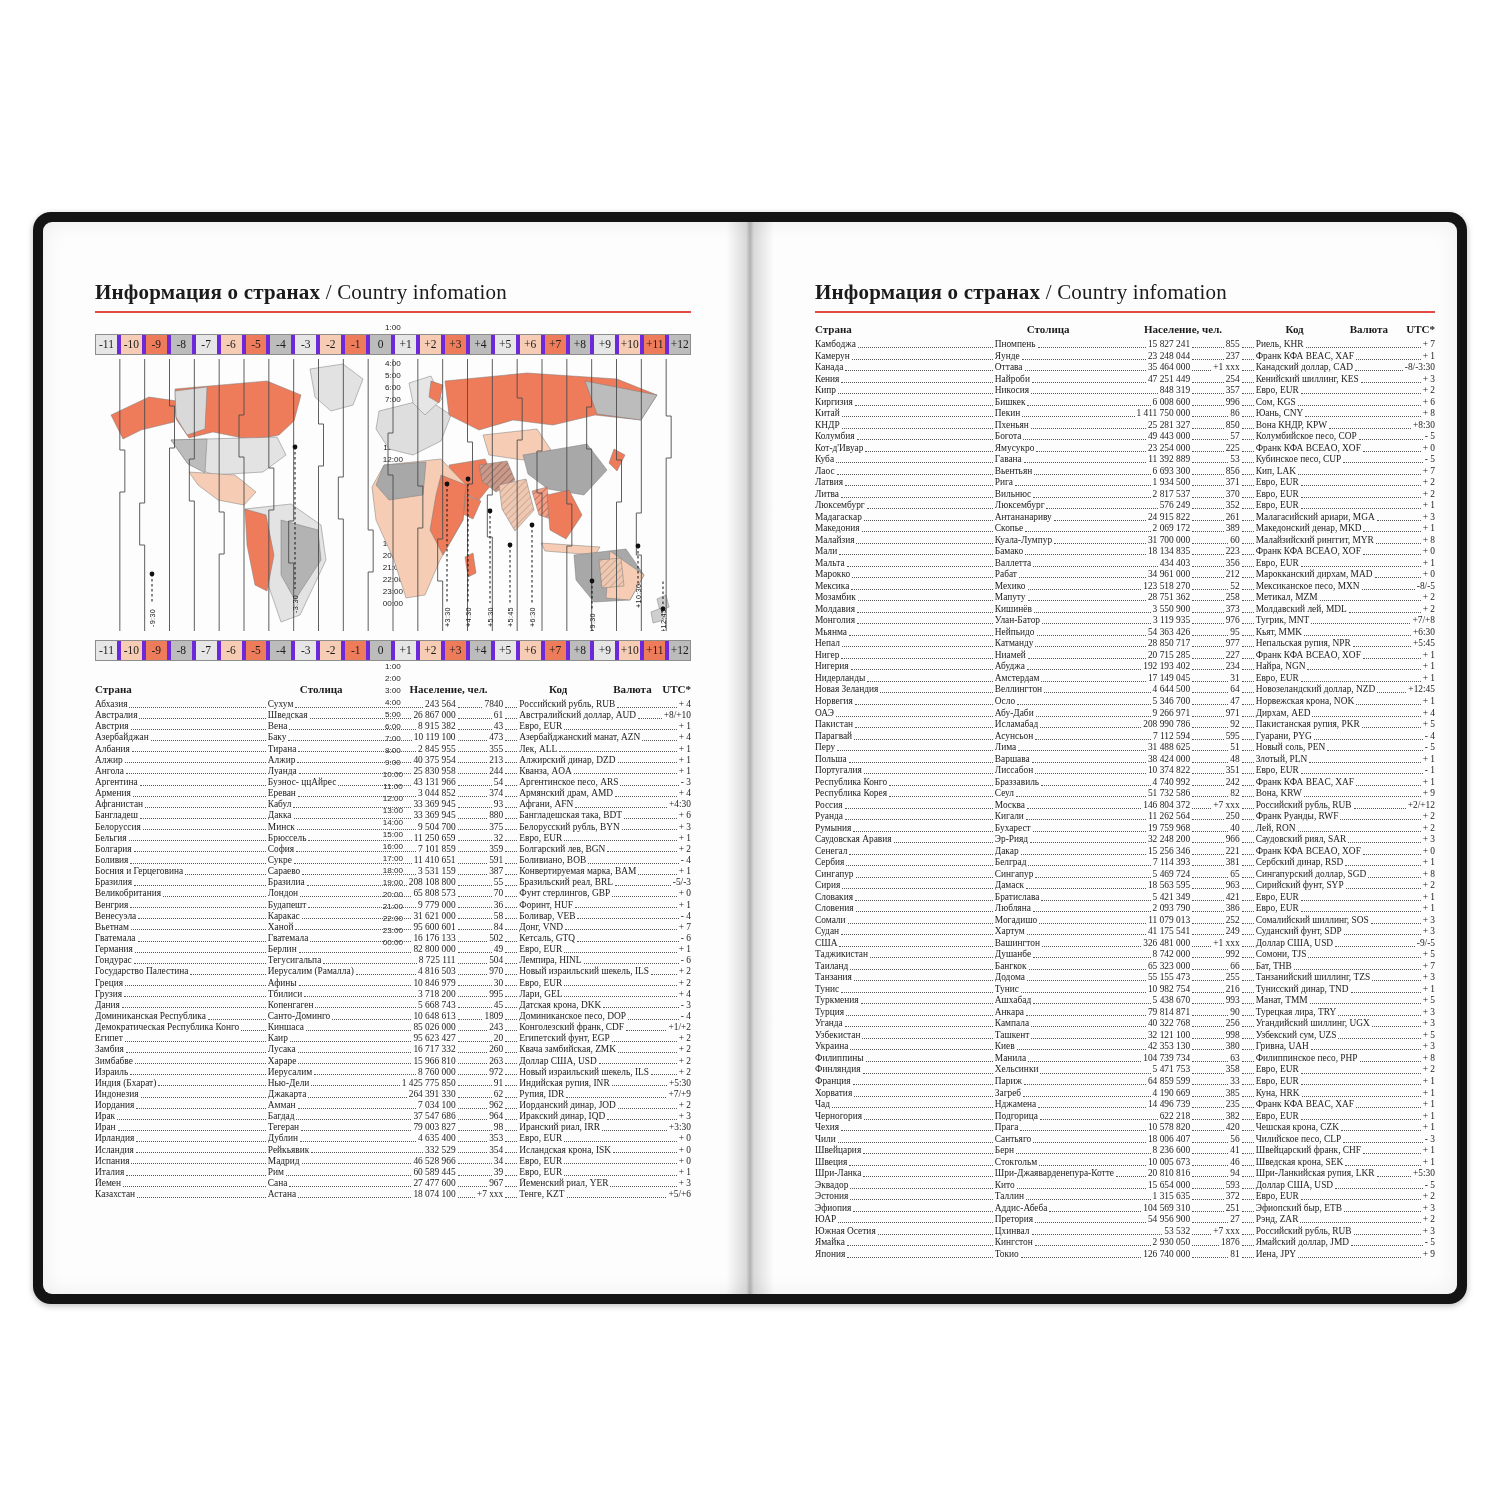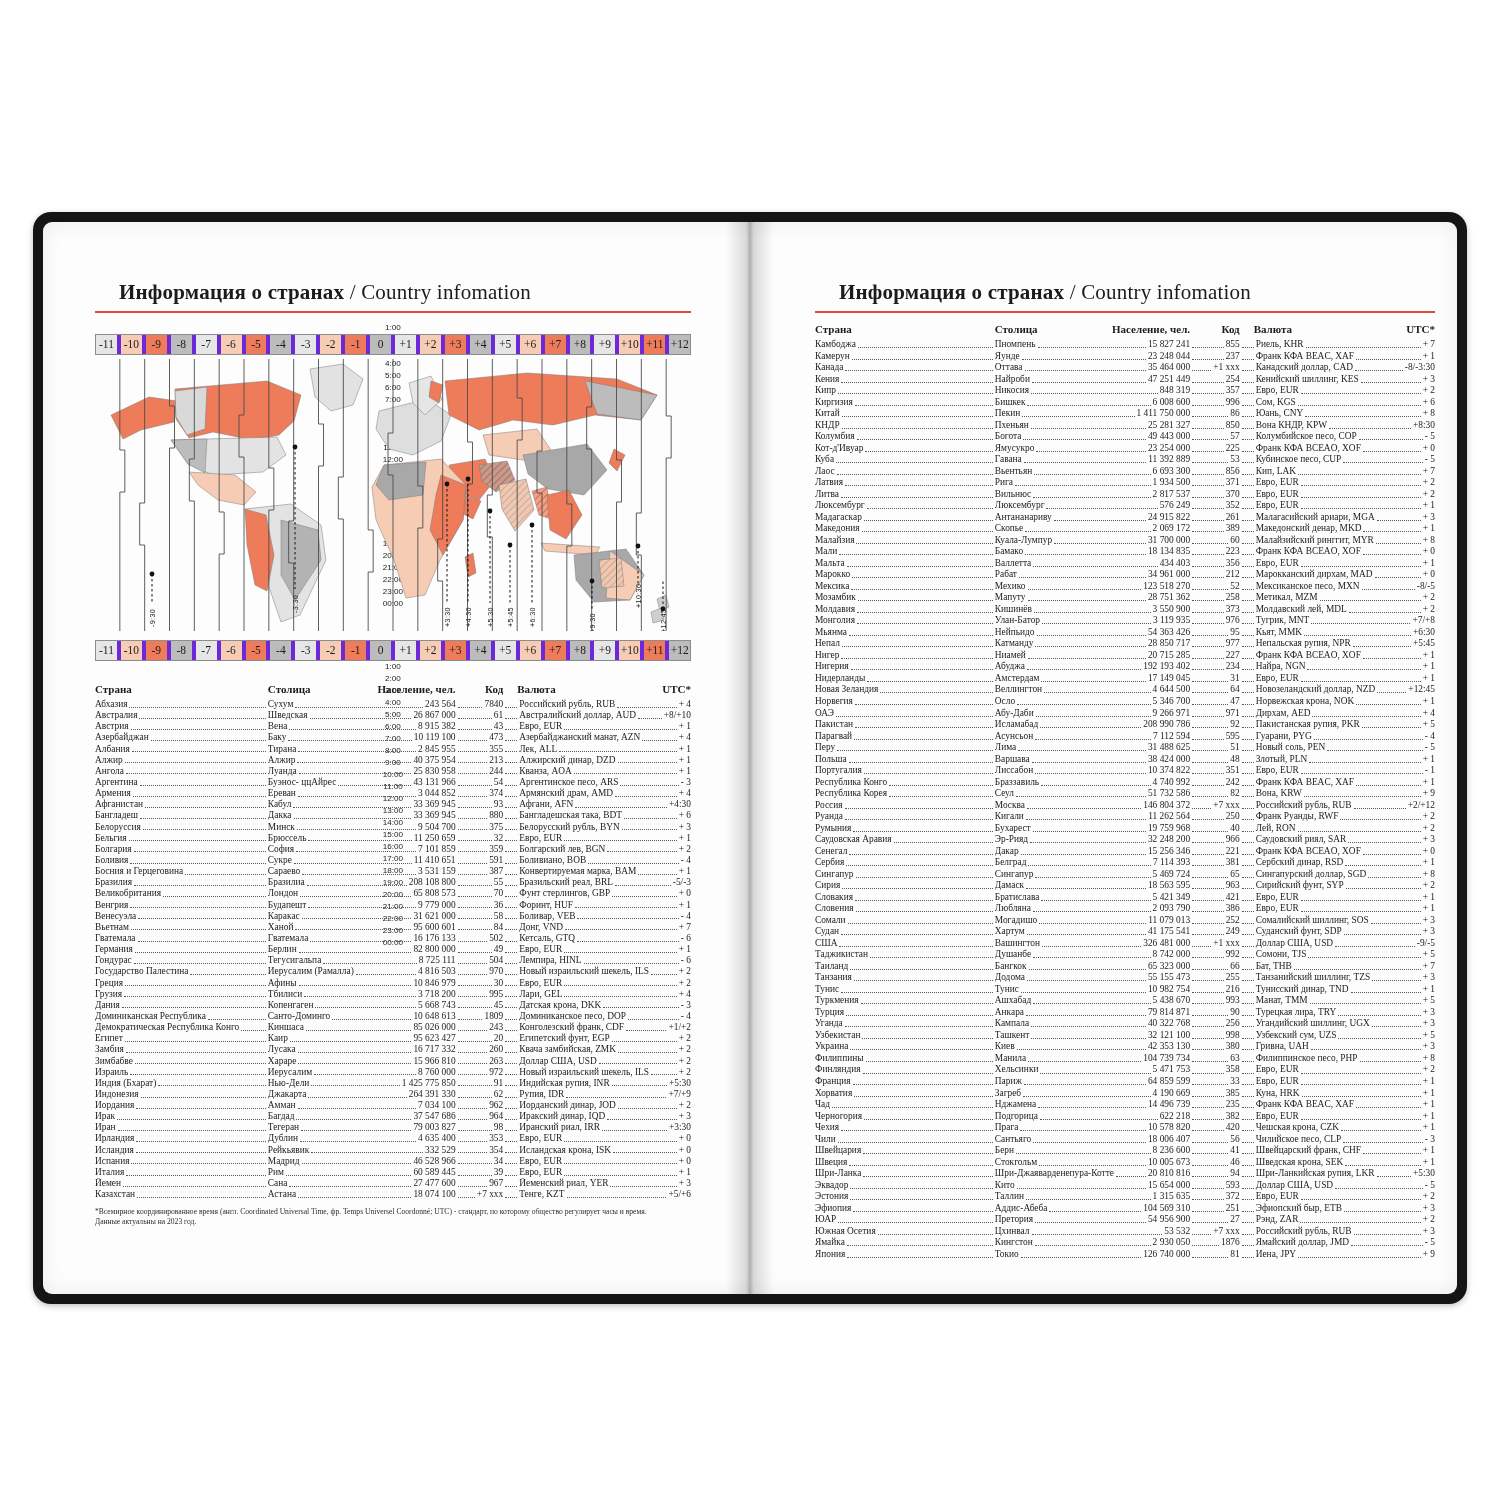--- a/index.html
+++ b/index.html
@@ -7,35 +7,35 @@
   .book{position:absolute;left:33px;top:212px;width:1434px;height:1092px;background:#141414;
     border-radius:18px;box-shadow:0 2px 6px rgba(0,0,0,.25);}
   .pages{position:absolute;left:10px;top:10px;right:10px;bottom:10px;background:#fdfdfd;border-radius:9px;
     overflow:hidden;box-shadow:inset 0 0 22px rgba(0,0,0,.07);}
   .gutter{position:absolute;left:calc(50% - 24px);top:0;width:48px;height:100%;
     background:linear-gradient(90deg,rgba(0,0,0,0) 0%,rgba(0,0,0,.14) 42%,rgba(0,0,0,.30) 50%,rgba(0,0,0,.14) 58%,rgba(0,0,0,0) 100%);}
   .page{position:absolute;top:58px;}
   .page-left{left:52px;width:596px;}
   .page-right{left:772px;width:620px;}
   .ptitle{font-size:21px;letter-spacing:.2px;border-bottom:2px solid #e34b42;padding-bottom:6px;white-space:nowrap;}
-  .ptitle .ru{font-weight:bold;margin-left:24px;}
+  .ptitle .ru{font-weight:bold;}
   .ptitle .en{font-weight:normal;}
   
   .tzbar{margin-top:9px;}
   .tz-times{display:flex;font-size:8.1px;font-family:"Liberation Sans","DejaVu Sans",sans-serif;color:#222;height:12px;line-height:12px;flex-direction:column;}
   .tz-times span{flex:1;text-align:center;white-space:nowrap;}
   .tz-cells{display:flex;height:19px;border:1px solid #8d8d8d;}
   .tz-cells span{flex:1;border-right:4px solid #6d28d9;text-align:center;line-height:19px;font-size:11.5px;}
   .tz-cells span:last-child{border-right:none;}
   
   .mapwrap{margin-top:4px;height:272px;}
   svg text.cl{font-size:7.3px;font-family:"Liberation Sans","DejaVu Sans",sans-serif;fill:#222;letter-spacing:.3px;}
   .zline{stroke:#4d4d4d;stroke-width:.9;fill:none;}
   
-  .thead{display:flex;font-weight:bold;font-size:11px;margin-top:10px;margin-bottom:4px;white-space:nowrap;}
+  .thead{display:flex;font-weight:bold;font-size:11px;margin-top:10px;margin-bottom:4px;white-space:nowrap;gap:32px;}
   .trow{display:flex;white-space:nowrap;font-size:9.4px;}
   .rows-left .trow{height:11.15px;line-height:11.15px;}
   .rows-right .trow{height:11.52px;line-height:11.52px;}
   .cell{display:flex;overflow:hidden;min-width:0;}
   .c1{width:29%;}
   .c23{width:31.5%;}
   .c4{width:8%;justify-content:flex-end;}
   .c5{flex:1;}
   .t{flex:0 0 auto;}
   .lead{flex:1 1 auto;min-width:5px;border-bottom:1.1px dotted #5a5a5a;align-self:flex-end;margin:0 2px 2.5px 2px;}
@@ -1235,24 +1235,20 @@
             </span>
             <span class="cell c5">
               <span class="lead ls"></span>
               <span class="t">Тенге, KZT</span>
               <span class="lead"></span>
               <span class="t">+5/+6</span>
             </span>
           </div>
         </div>
 
-      <div class="footnote">
-        <div>*Всемирное координированное время (англ. Coordinated Universal Time, фр. Temps Universel Coordonné; UTC) - стандарт, по которому общество регулирует часы и время.</div>
-        <div>Данные актуальны на 2023 год.</div>
-      </div>
     </div>
 
     <div class="page page-right">
       <div class="ptitle"><span class="ru">Информация о странах</span><span class="en"> / </span><span class="en">Country infomation</span></div>
 
       <div class="thead">
         <span class="cell c1">
             <span class="t">Страна</span>
             <span class="sp"></span>
           </span>

